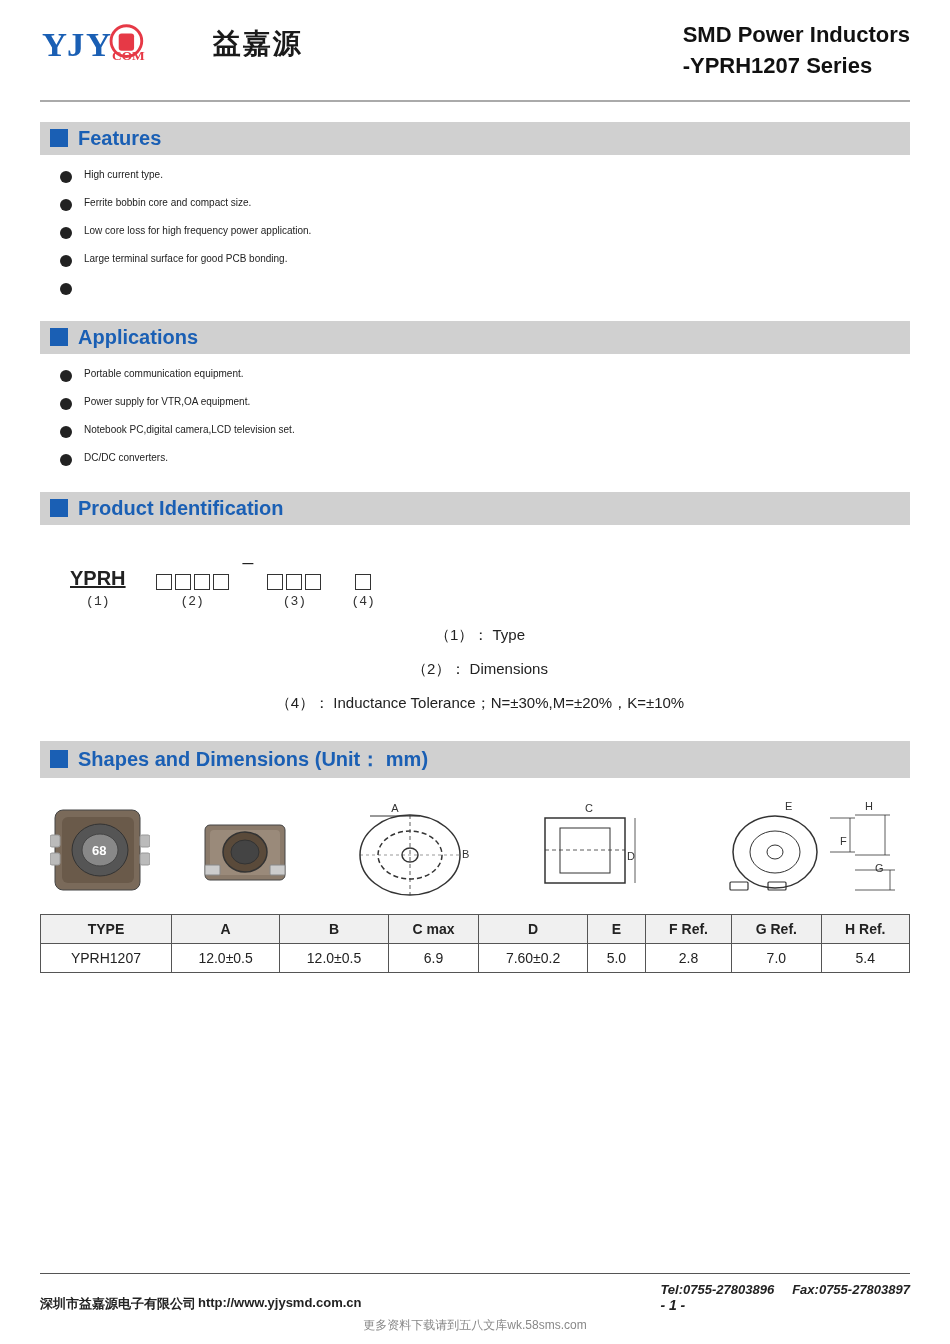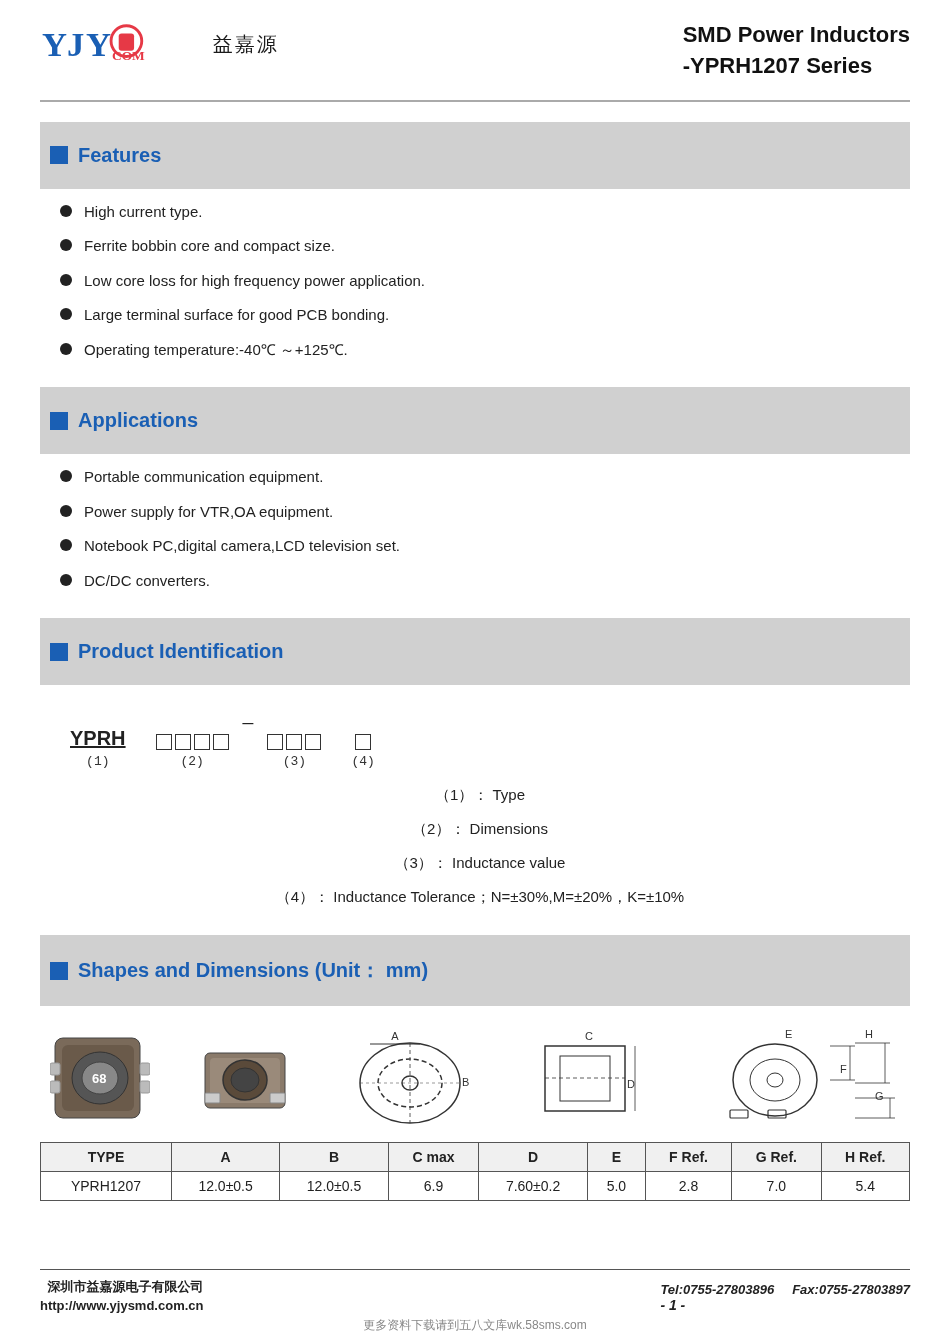--- a/index.html
+++ b/index.html
@@ -26,22 +26,22 @@
       align-items: flex-start;
       justify-content: space-between;
       margin-bottom: 10px;
     }
     .logo-area {
       display: flex;
       align-items: center;
       gap: 8px;
     }
     .logo-text-cn {
-      font-size: 20px;
-      font-weight: normal;
+      font-size: 28px;
+      font-weight: bold;
       color: #1a1a1a;
       letter-spacing: 2px;
     }
     .product-title {
       font-size: 22px;
       font-weight: bold;
       line-height: 1.4;
       color: #111;
     }
 
@@ -49,21 +49,21 @@
       border: none;
       border-top: 2px solid #aaa;
       margin: 8px 0 14px 0;
     }
 
     
     .section-header {
       background: #d0d0d0;
       display: flex;
       align-items: center;
-      padding: 22px 10px;
+      padding: 5px 10px;
       margin-bottom: 12px;
       margin-top: 6px;
     }
     .section-icon {
       width: 18px;
       height: 18px;
       background: #1a5fb4;
       display: inline-block;
       margin-right: 10px;
       flex-shrink: 0;
@@ -76,21 +76,21 @@
 
     
     .bullet-list {
       list-style: none;
       padding: 0 0 8px 20px;
     }
     .bullet-list li {
       display: flex;
       align-items: flex-start;
       margin-bottom: 12px;
-      font-size: 15px;
+      font-size: 10px;
       line-height: 1.5;
     }
     .bullet-dot {
       display: inline-block;
       width: 12px;
       height: 12px;
       background: #222;
       border-radius: 50%;
       margin-right: 12px;
       margin-top: 4px;
@@ -180,24 +180,23 @@
       margin-top: auto;
       padding-top: 8px;
       border-top: 1.5px solid #555;
       display: flex;
       justify-content: space-between;
       align-items: flex-end;
       font-size: 13px;
     }
     .footer-left {
       display: flex;
-      flex-direction: column;
+      flex-direction: row;
       gap: 2px;
       font-weight: bold;
-      text-align: right;
     }
     .footer-right {
       text-align: left;
       font-style: italic;
     }
     .footer-contact {
       font-weight: bold;
     }
     .footer-page {
       font-size: 14px;
@@ -269,21 +268,20 @@
     <li>
         <span class="bullet-dot"></span>
         <span>Low core loss for high frequency power application.</span>
       </li>
     <li>
         <span class="bullet-dot"></span>
         <span>Large terminal surface for good PCB bonding.</span>
       </li>
     <li>
         <span class="bullet-dot"></span>
-        <span>Operating temperature:-40℃ ～+125℃.</span>
       </li>
   </ul>
 
   <div class="section-header">
     <span class="section-icon"></span>
     <span class="section-title">Applications</span>
   </div>
   <ul class="bullet-list">
     <li>
         <span class="bullet-dot"></span>
@@ -340,21 +338,20 @@
       <div class="prod-id-boxes" style="text-decoration:underline; display:flex; gap:3px;">
         <span class="prod-id-box"></span>
       </div>
       <div class="prod-id-label">(4)</div>
     </div>
   </div>
 
   <div class="prod-id-notes">
     <p>（1）： Type</p>
     <p>（2）： Dimensions</p>
-    <p>（3）： Inductance value</p>
     <p>（4）： Inductance Tolerance；N=±30%,M=±20%，K=±10%</p>
   </div>
 
   <div class="section-header">
     <span class="section-icon"></span>
     <span class="section-title">Shapes and Dimensions (Unit：  mm)</span>
   </div>
 
   <div class="shapes-images">
 

